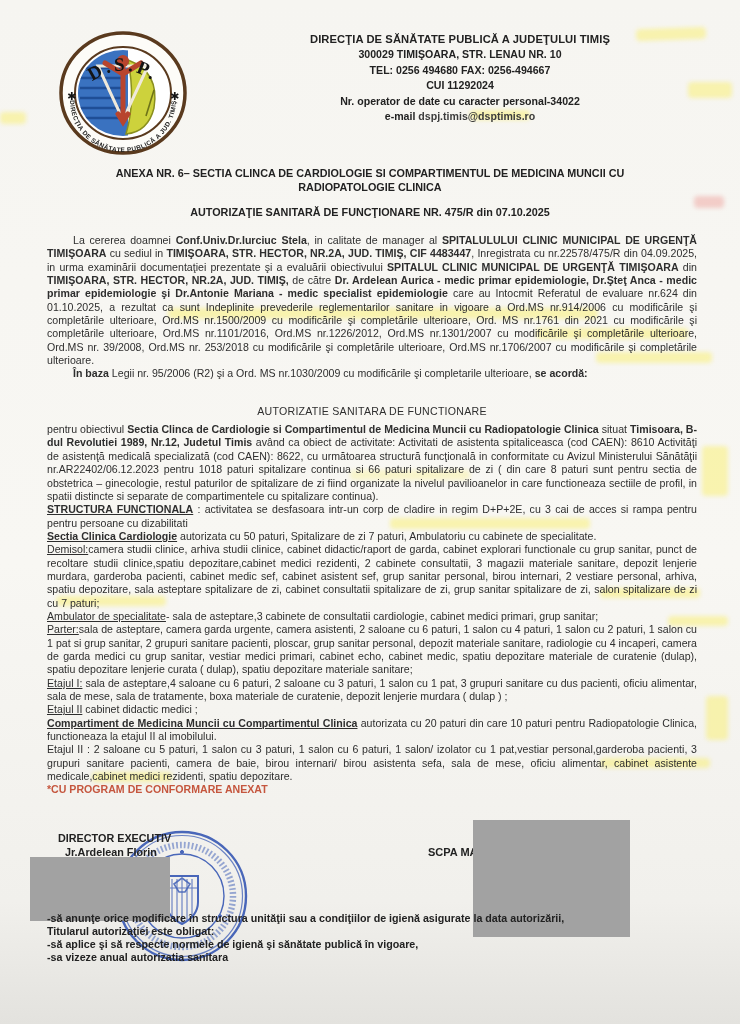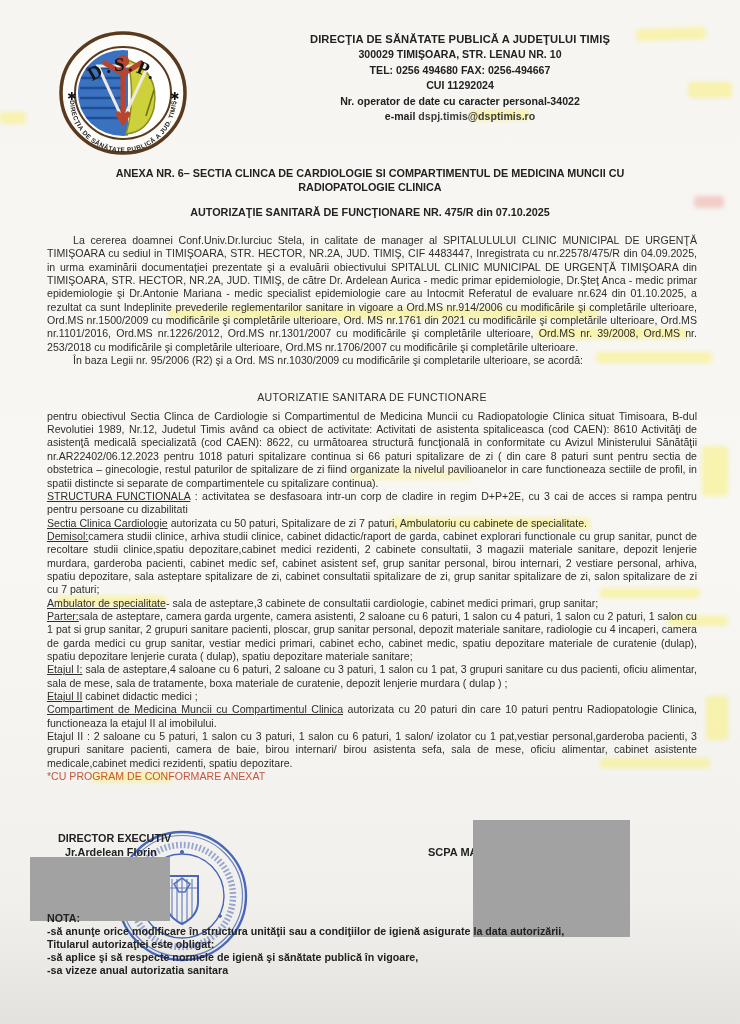--- a/index.html
+++ b/index.html
@@ -21,21 +21,21 @@
   
   .title-block{position:absolute;top:166px;left:70px;width:600px;text-align:center;
     font-weight:bold;font-size:10.8px;line-height:14px;color:#222;}
   .title-sub{margin-top:11px;}
   
   .doc-body{position:absolute;top:234px;left:47px;width:650px;
     font-size:10.6px;line-height:13.35px;text-align:justify;color:#2e2e2e;}
   .bp{margin:0;}
   .indent{text-indent:26px;}
   .section-heading{text-align:center;margin:24px 0 5px 0;letter-spacing:.25px;text-align-last:center;}
-  .b{font-weight:normal;}
+  .b{font-weight:bold;}
   .u{text-decoration:underline;}
   .r{color:#c5563e;}
   
   .bottom-cluster{position:absolute;top:820px;left:0;width:612px;height:204px;}
   .director{position:absolute;left:58px;top:12px;z-index:6;font-weight:bold;
     font-size:10.8px;line-height:13.5px;color:#222;}
   .director-name{padding-left:7px;}
   .stamp{position:absolute;left:114px;top:8px;width:136px;height:136px;z-index:3;opacity:.88;}
   .redact{position:absolute;background:#a2a2a2;z-index:4;}
   .redact-left{left:30px;top:37px;width:140px;height:64px;}
@@ -150,21 +150,20 @@
         <circle cx="106" cy="88" r="1.4" fill="#3254b2"></circle>
       </g>
     </svg>
 
     <div class="redact redact-left"></div>
     <div class="redact redact-right"></div>
 
     <div class="scpa">SCPA MA</div>
 
     <div class="nota">
-      <p>NOTA:</p>
       <p>-să anunţe orice modificare în structura unităţii sau a condiţiilor de igienă asigurate la data autorizării,</p>
       <p>Titularul autorizaţiei este obligat:</p>
       <p>-să aplice şi să respecte normele de igienă şi sănătate publică în vigoare,</p>
       <p>-sa vizeze anual autorizatia sanitara</p>
     </div>
   </div>
 
 </div>
 
 </body></html>

